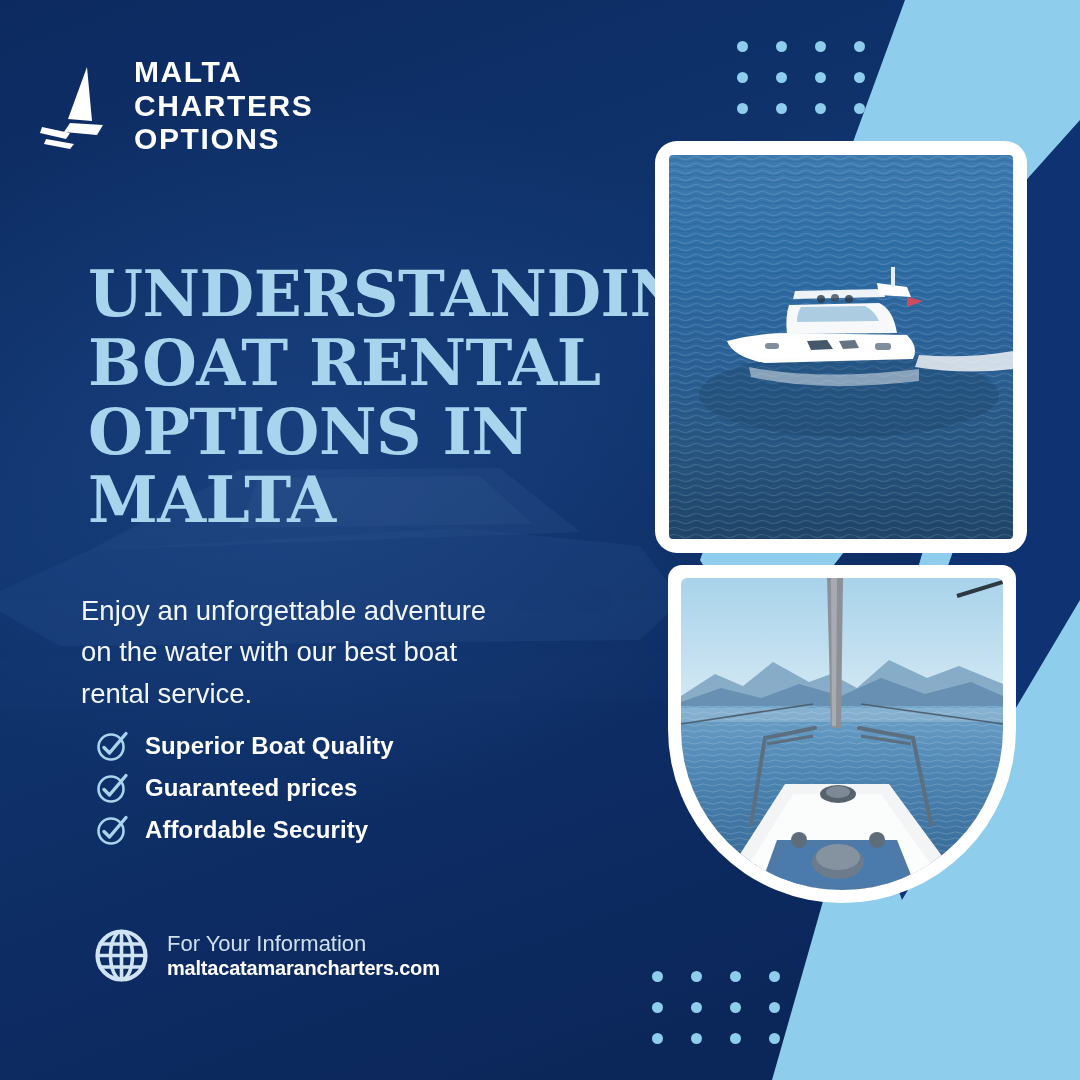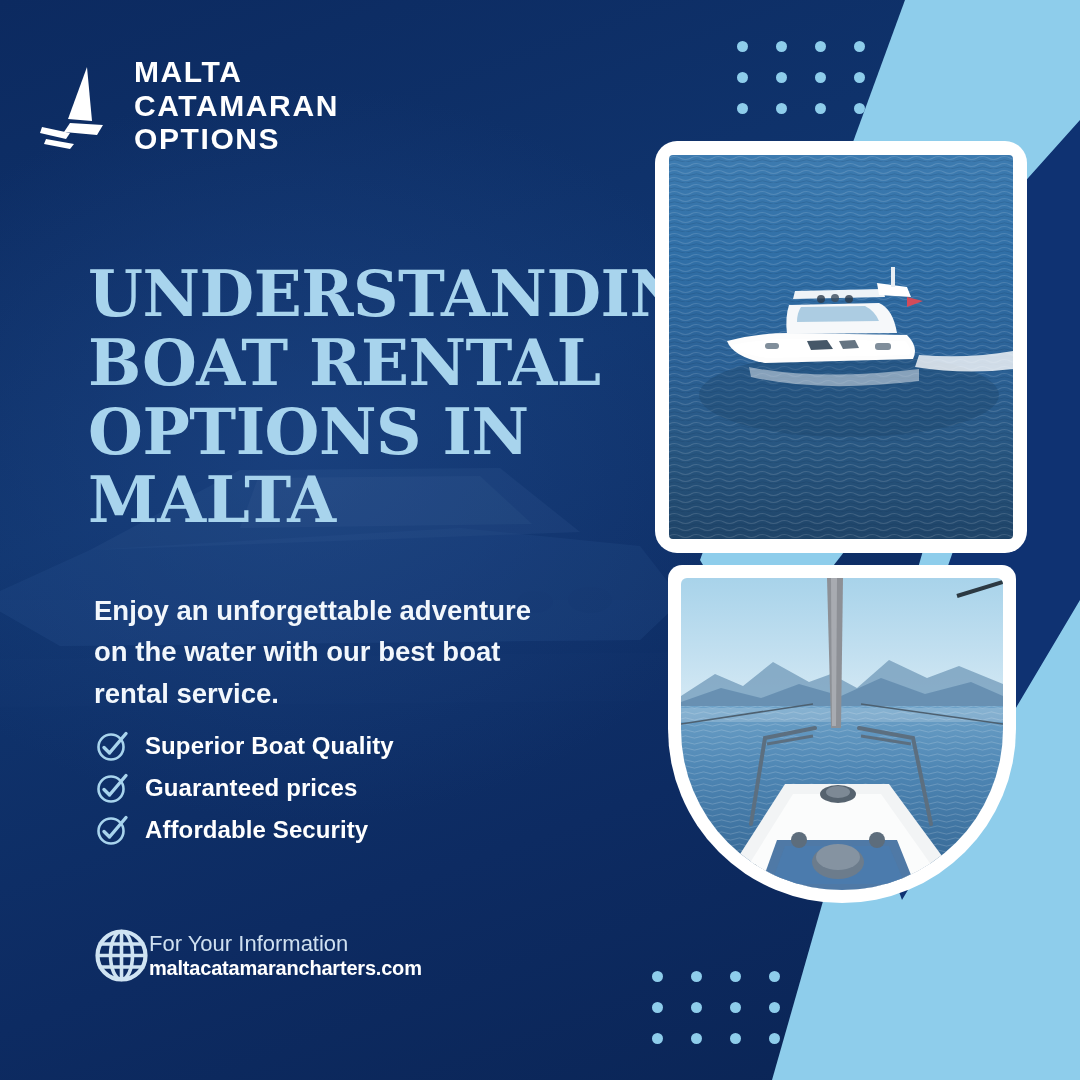--- a/index.html
+++ b/index.html
@@ -67,33 +67,33 @@
     font-family:"DejaVu Serif", serif;
     font-weight:bold;
     font-size:63px;line-height:1.09;
     letter-spacing:-0.5px;
     color:#a8d4ed;
     text-transform:uppercase;
   }
 
   
   .subtitle{
-    position:absolute;left:94px;top:562px;width:440px;
-    color:#f2f7fc;font-size:27.5px;line-height:1.52;font-weight:700;
+    position:absolute;left:81px;top:562px;width:440px;
+    color:#f2f7fc;font-size:27.5px;line-height:1.52;font-weight:400;
   }
 
   
   .features{position:absolute;left:96px;top:730px;display:flex;flex-direction:column;gap:10px;}
   .feature{display:flex;align-items:center;gap:17px;}
   .feature-icon{width:32px;height:32px;flex:none;}
   .feature-icon svg{width:100%;height:100%;display:block;overflow:visible;}
   .feature-label{color:#ffffff;font-size:24px;font-weight:bold;letter-spacing:.1px;white-space:nowrap;}
 
   
-  .footer{position:absolute;left:94px;top:928px;display:flex;align-items:center;}
+  .footer{position:absolute;left:94px;top:928px;display:flex;align-items:center;gap:18px;}
   .footer-icon{width:55px;height:55px;flex:none;}
   .footer-icon svg{width:100%;height:100%;display:block;}
   .footer-caption{color:#cfe0f0;font-size:22px;line-height:1.18;font-weight:400;}
   .footer-site{color:#ffffff;font-size:20px;font-weight:bold;line-height:1.2;letter-spacing:-.2px;white-space:nowrap;}
 
   
   .card{position:absolute;background:#ffffff;overflow:hidden;}
   #card-yacht{
     left:655px;top:141px;width:372px;height:412px;
     border-radius:22px;padding:14px;
@@ -162,21 +162,21 @@
     <div class="logo-mark">
       <svg viewBox="0 0 78 92">
         <path d="M47 8 L52 62 L28 60 Z" fill="#ffffff"></path>
         <path d="M30 64 L63 66 L57 76 L24 73 Z" fill="#ffffff"></path>
         <path d="M2 68 L30 74 L26 80 L0 74 Z" fill="#ffffff"></path>
         <path d="M6 80 L34 85 L30 90 L4 85 Z" fill="#ffffff"></path>
       </svg>
     </div>
     <div class="logo-text">
       <div>MALTA</div>
-      <div>CATAMARAN</div>
+      <div>CHARTERS</div>
       <div>OPTIONS</div>
     </div>
   </div>
 
   <h1 class="headline">UNDERSTANDING BOAT RENTAL OPTIONS IN MALTA</h1>
 
   <p class="subtitle">Enjoy an unforgettable adventure on the water with our best boat rental service.</p>
 
   <div class="features">
     <div class="feature">

